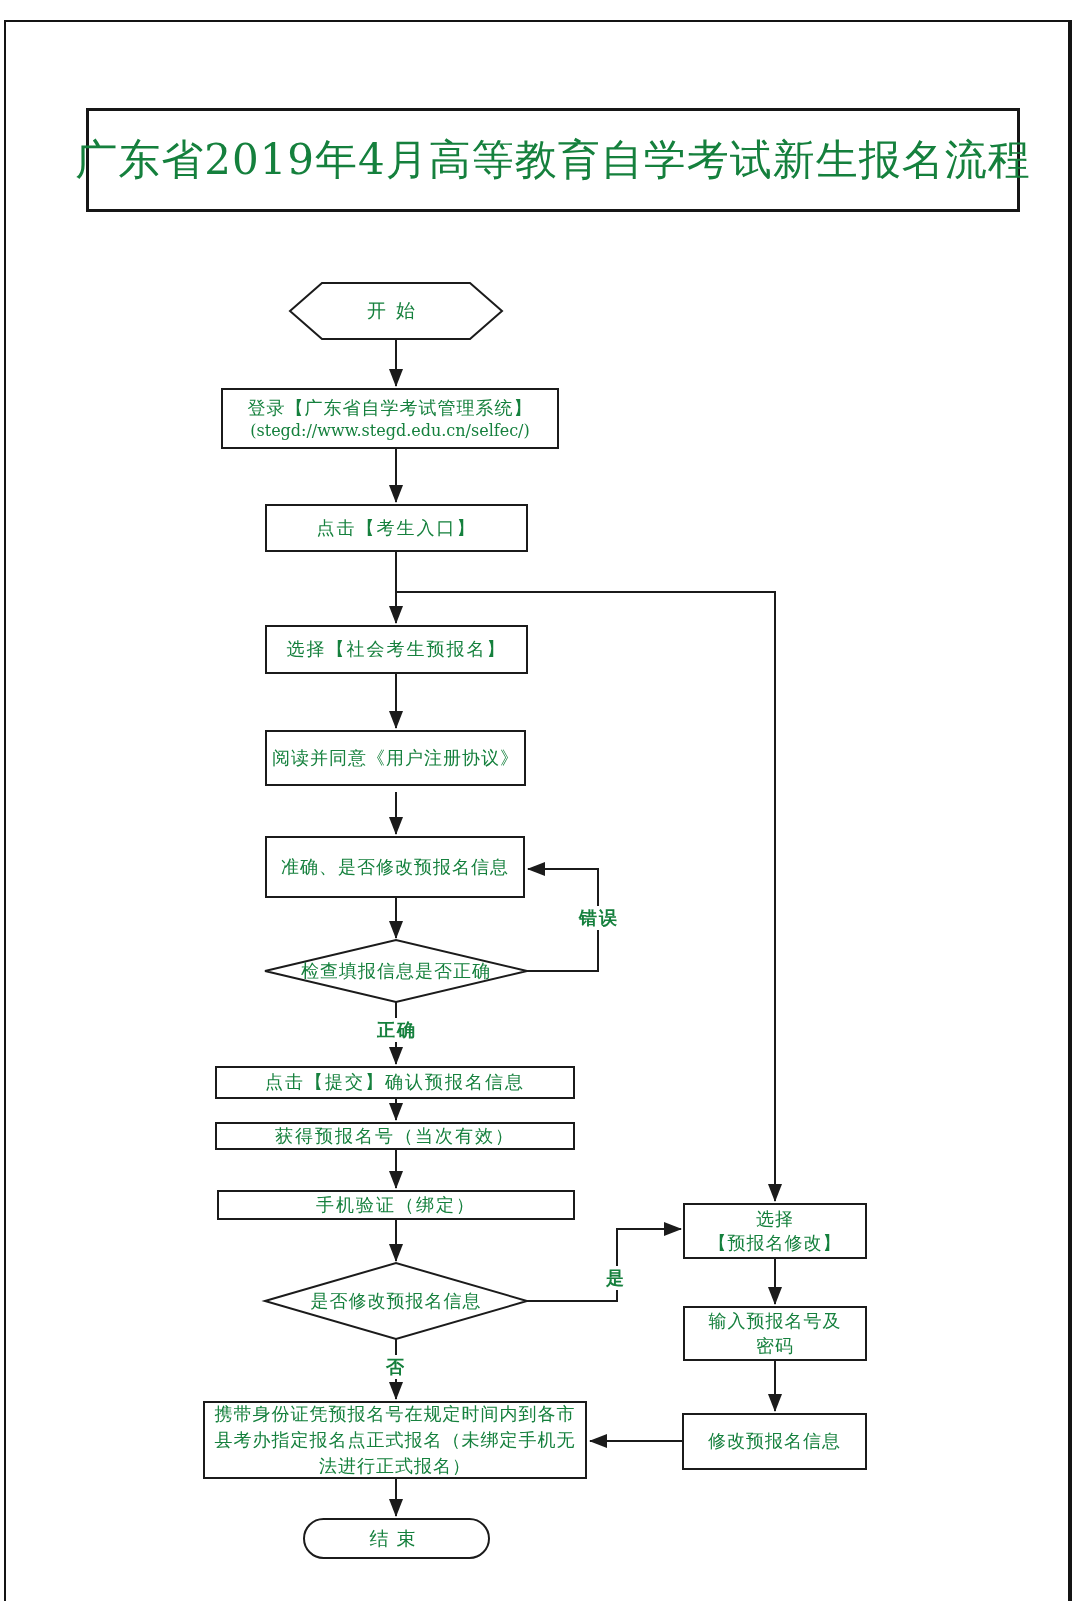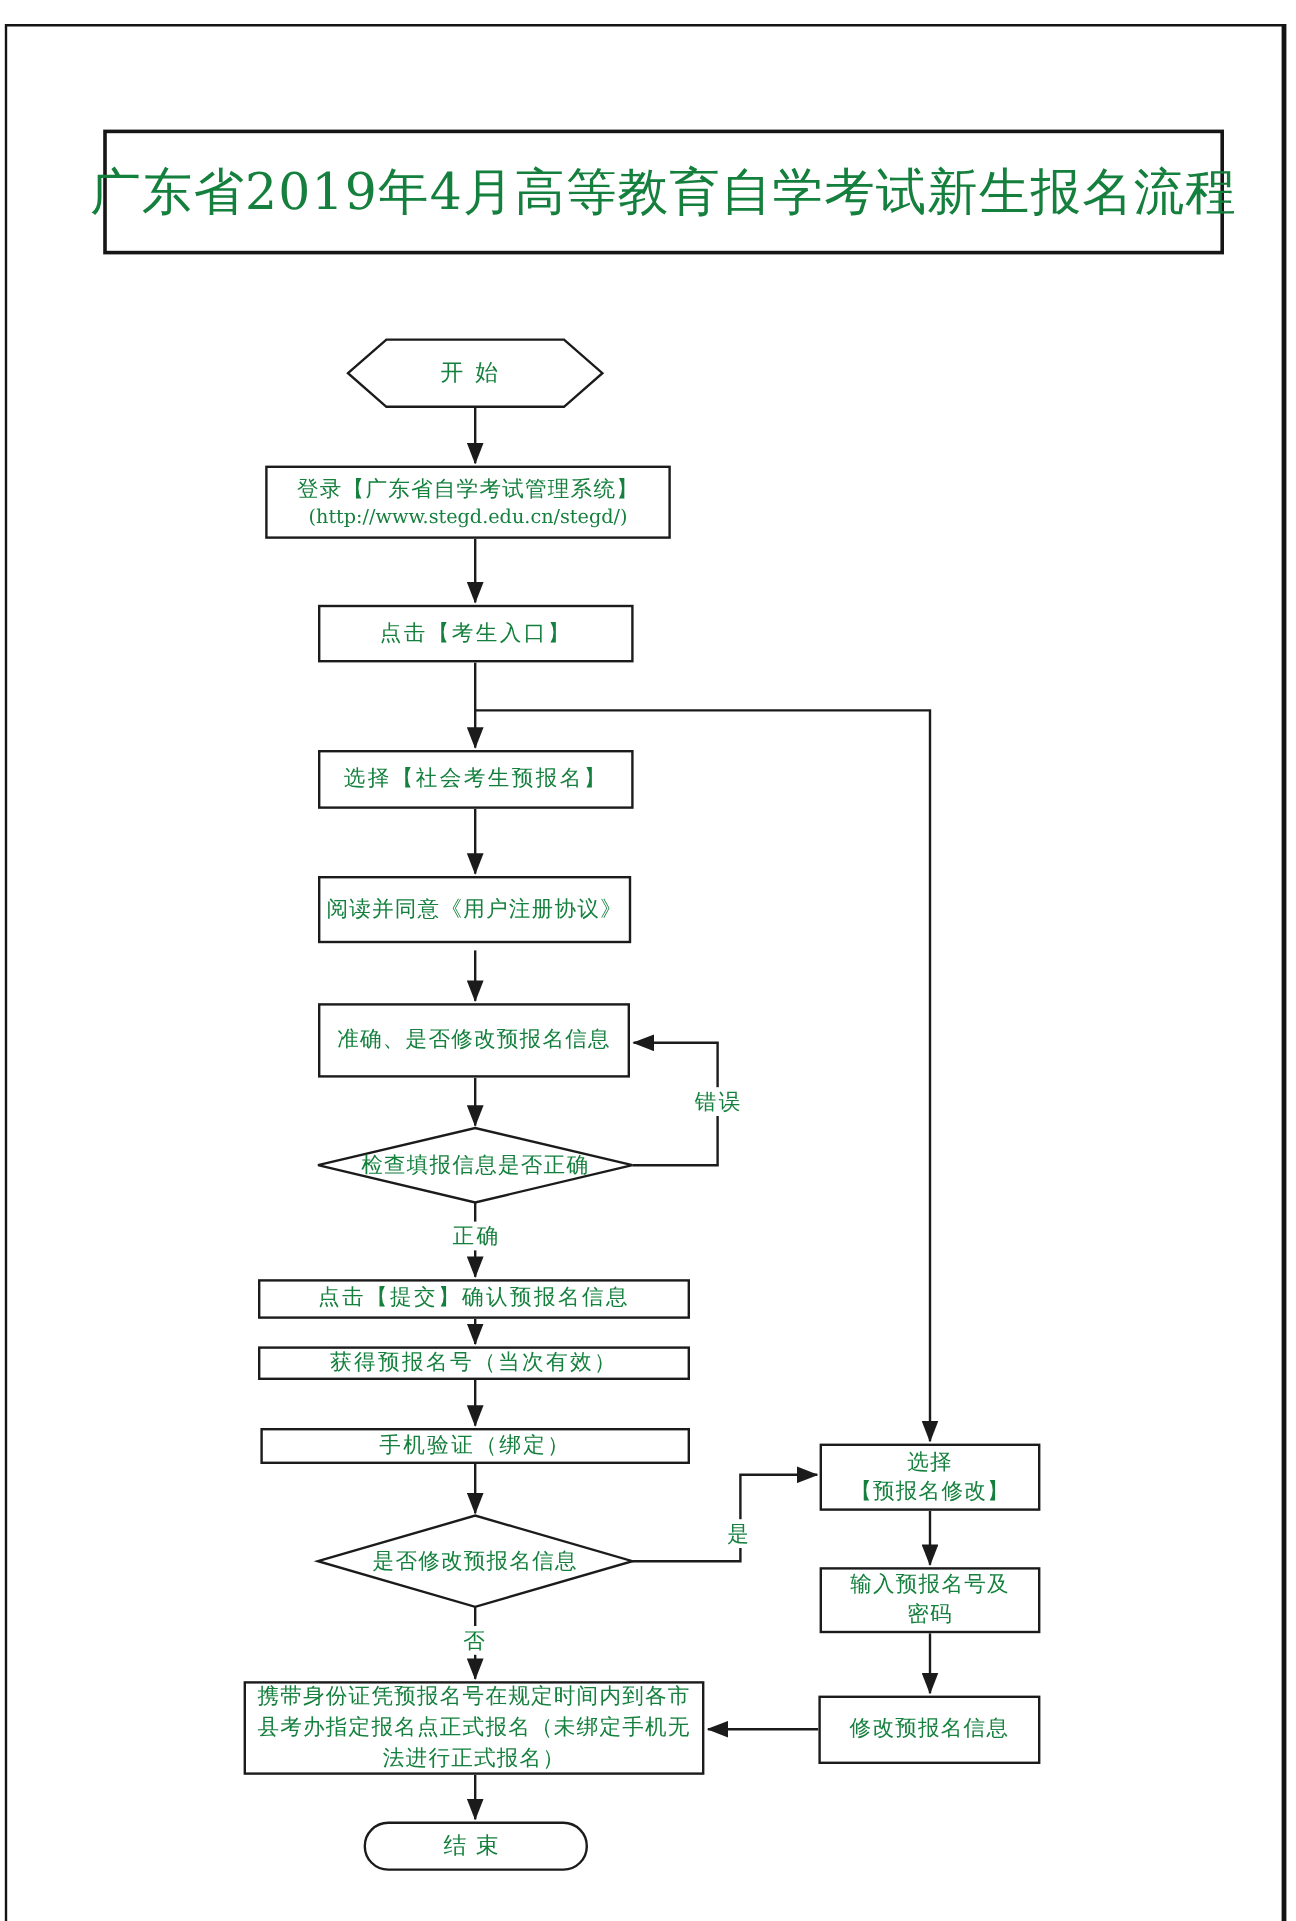--- a/index.html
+++ b/index.html
@@ -12,21 +12,21 @@
         font-size:42px;letter-spacing:1px;white-space:nowrap;z-index:2;background:#fff;}
   svg.connectors{position:absolute;left:0;top:0;z-index:1;}
   svg.connectors path.edge{fill:none;stroke:#1b1b1b;stroke-width:2;}
   svg.connectors polygon.shape{fill:#ffffff;stroke:#1b1b1b;stroke-width:2;}
   .node{position:absolute;box-sizing:border-box;background:#ffffff;border:2px solid #1b1b1b;
         display:flex;flex-direction:column;align-items:center;justify-content:center;text-align:center;
         font-size:18px;letter-spacing:2px;line-height:1.35;z-index:2;}
   .shape-text{position:absolute;box-sizing:border-box;display:flex;flex-direction:column;align-items:center;
         justify-content:center;text-align:center;z-index:2;background:transparent;}
   .edge-label{position:absolute;z-index:3;background:#ffffff;padding:0 2px;font-size:18px;
-        letter-spacing:2px;transform:translate(-50%,-50%);white-space:nowrap;}
+        letter-spacing:2px;transform:translate(-50%,-50%);white-space:nowrap;font-weight:bold;}
   
   #n-login{left:221px;top:372px;width:338px;height:61px;letter-spacing:1px;}
   #n-login .url{font-size:16px;letter-spacing:0;}
   #n-entrance{left:265px;top:488px;width:263px;height:48px;}
   #n-social{left:265px;top:609px;width:263px;height:49px;}
   #n-agreement{left:265px;top:714px;width:261px;height:56px;letter-spacing:1px;}
   #n-fill{left:265px;top:820px;width:260px;height:62px;letter-spacing:1px;}
   #n-submit{left:215px;top:1050px;width:360px;height:33px;}
   #n-number{left:215px;top:1106px;width:360px;height:28px;}
   #n-phone{left:217px;top:1174px;width:358px;height:30px;}
@@ -91,21 +91,21 @@
   </div>
   <div class="shape-text" id="t-check">
     <span>检查填报信息是否正确</span>
   </div>
   <div class="shape-text" id="t-modify-check">
     <span>是否修改预报名信息</span>
   </div>
 
   <div class="node" id="n-login">
     <div>登录【广东省自学考试管理系统】</div>
-    <div class="url">(http://www.stegd.edu.cn/stegd/)</div>
+    <div class="url">(stegd://www.stegd.edu.cn/selfec/)</div>
   </div>
   <div class="node" id="n-entrance">
     <div>点击【考生入口】</div>
   </div>
   <div class="node" id="n-social">
     <div>选择【社会考生预报名】</div>
   </div>
   <div class="node" id="n-agreement">
     <div>阅读并同意《用户注册协议》</div>
   </div>

